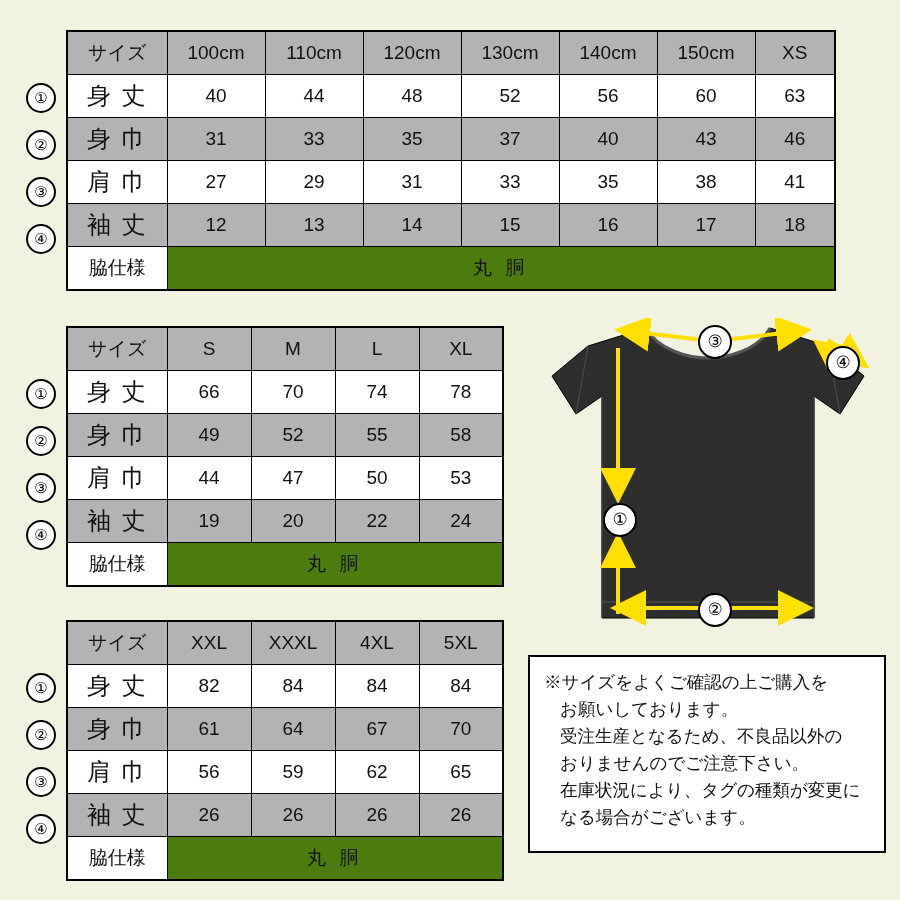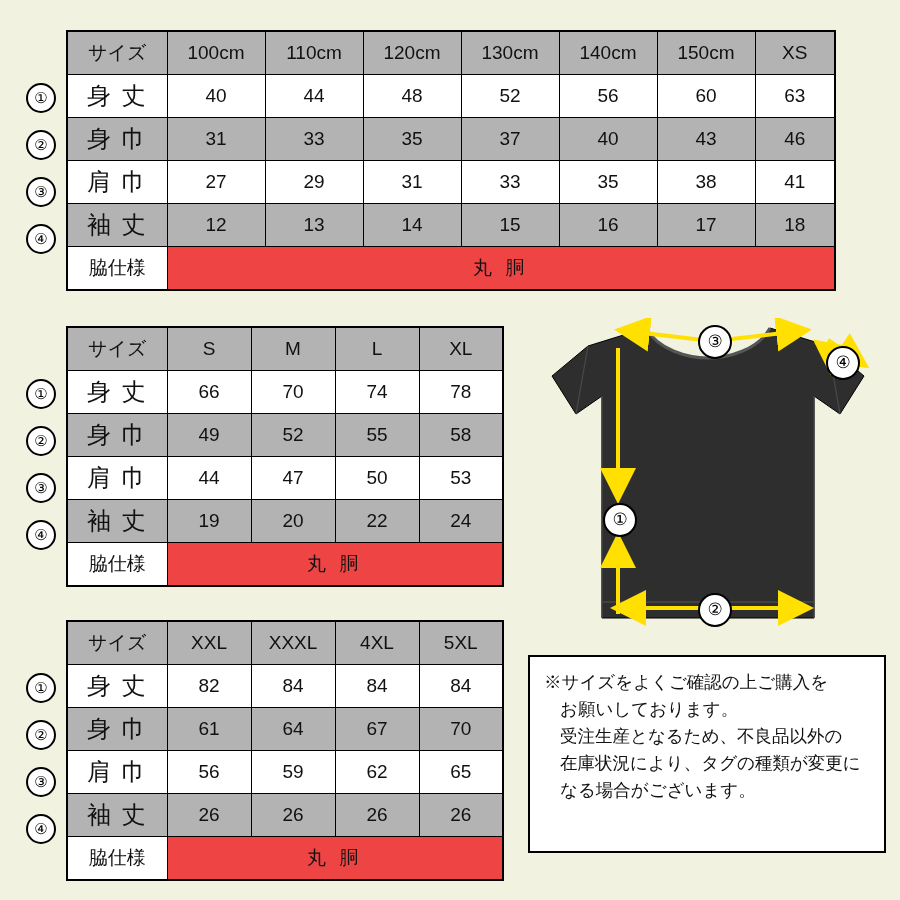--- a/index.html
+++ b/index.html
@@ -54,21 +54,21 @@
     background: #b3b3b3;
   }
   table.size-table tr.shade td.rowlabel {
     background: #b3b3b3;
   }
   table.size-table td.waki-label {
     background: #ffffff;
     letter-spacing: 0px;
   }
   table.size-table td.waki-value {
-    background: #ef4444;
+    background: #4d7c0f;
     letter-spacing: 4px;
   }
 
   
   .circ-col {
     position: absolute;
     width: 34px;
   }
   .circ {
     width: 26px;
@@ -385,17 +385,18 @@
     <div class="badge" style="left:170px; top:7px;">③</div>
     <div class="badge" style="left:298px; top:28px;">④</div>
     <div class="badge" style="left:75px;  top:185px;">①</div>
     <div class="badge" style="left:170px; top:275px;">②</div>
   </div>
 
   <div class="note-box">
     <div class="note-line">※サイズをよくご確認の上ご購入を</div>
     <div class="note-line indent">お願いしております。</div>
     <div class="note-line indent">受注生産となるため、不良品以外の</div>
+    <div class="note-line indent">おりませんのでご注意下さい。</div>
     <div class="note-line indent">在庫状況により、タグの種類が変更に</div>
     <div class="note-line indent">なる場合がございます。</div>
   </div>
 
 </div>
 
 </body></html>

